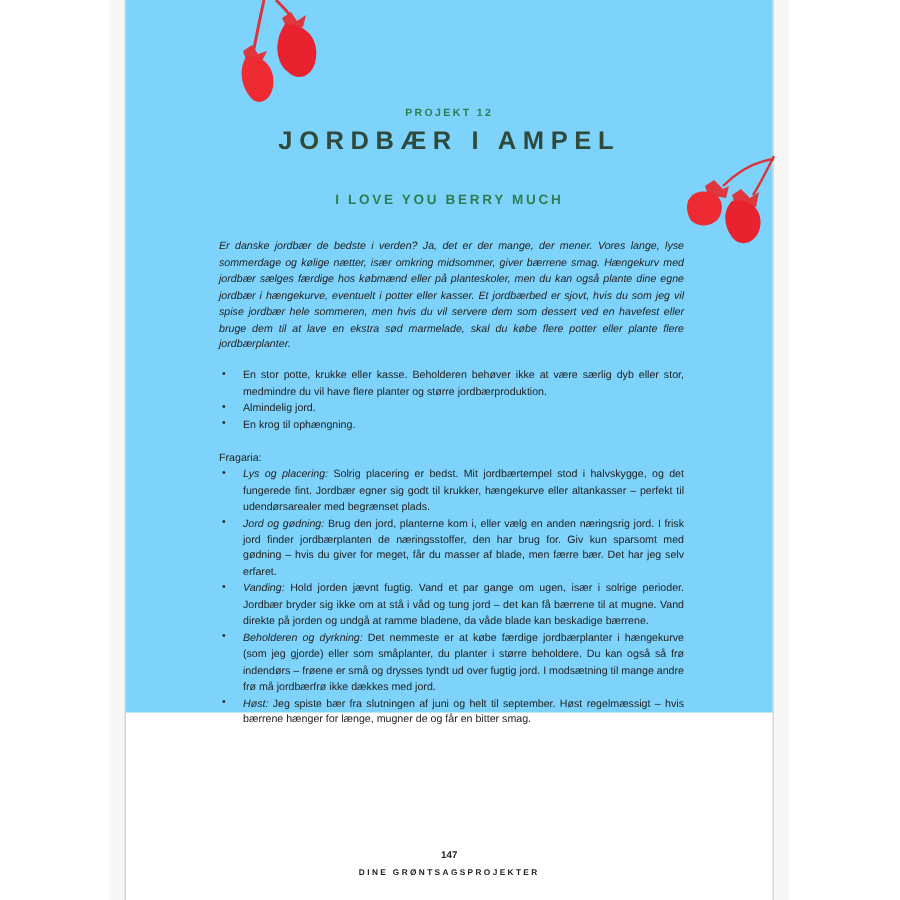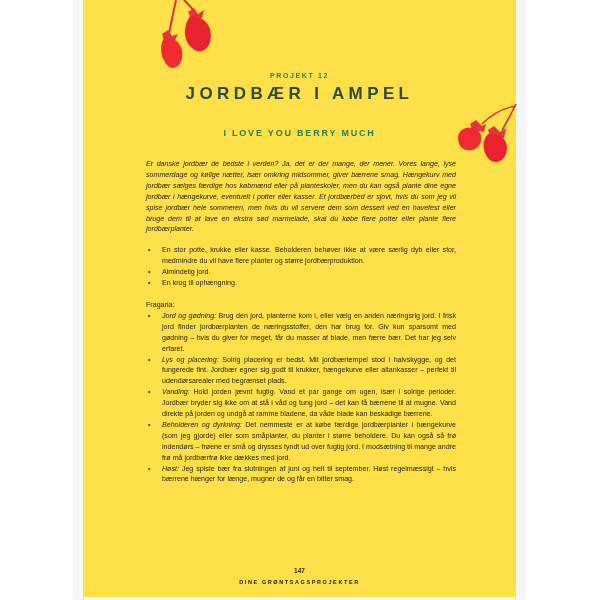--- a/index.html
+++ b/index.html
@@ -13,22 +13,22 @@
       position: absolute; left: 73px; top: 0; width: 10px; height: 600px;
       background: #f6f6f6;
       border-right: 1px solid #d4d4d4;
     }
     .gutter-right {
       position: absolute; left: 515px; top: 0; width: 10px; height: 600px;
       background: #f6f6f6;
       border-left: 1px solid #d9d9d9;
     }
     .page {
-      position: absolute; left: 84px; top: 0; width: 431px; height: 597px;
-      background: #fde047;
+      position: absolute; left: 84px; top: 0; width: 431px; height: 475px;
+      background: #7dd3fc;
     }
     .berry-top { position: absolute; left: 48px; top: 0; width: 80px; height: 72px; }
     .berry-right { position: absolute; left: 372px; top: 98px; width: 62px; height: 66px; }
 
     .kicker {
       position: absolute; left: 0; width: 431px; top: 72px; text-align: center;
       font-size: 7px; font-weight: bold; letter-spacing: 1.6px; color: #2e7d4f;
     }
     .title {
       position: absolute; left: 0; width: 431px; top: 84px; text-align: center;
@@ -97,22 +97,22 @@
     <p class="intro">Er danske jordbær de bedste i verden? Ja, det er der mange, der mener. Vores lange, lyse sommerdage og kølige nætter, især omkring midsommer, giver bærrene smag. Hængekurv med jordbær sælges færdige hos købmænd eller på planteskoler, men du kan også plante dine egne jordbær i hængekurve, eventuelt i potter eller kasser. Et jordbærbed er sjovt, hvis du som jeg vil spise jordbær hele sommeren, men hvis du vil servere dem som dessert ved en havefest eller bruge dem til at lave en ekstra sød marmelade, skal du købe flere potter eller plante flere jordbærplanter.</p>
 
     <ul>
       <li>En stor potte, krukke eller kasse. Beholderen behøver ikke at være særlig dyb eller stor, medmindre du vil have flere planter og større jordbærproduktion.</li>
       <li>Almindelig jord.</li>
       <li>En krog til ophængning.</li>
     </ul>
 
     <p class="section-head">Fragaria:</p>
     <ul>
+      <li><span class="lbl">Lys og placering:</span><span> Solrig placering er bedst. Mit jordbærtempel stod i halvskygge, og det fungerede fint. Jordbær egner sig godt til krukker, hængekurve eller altankasser – perfekt til udendørsarealer med begrænset plads.</span></li>
       <li><span class="lbl">Jord og gødning:</span><span> Brug den jord, planterne kom i, eller vælg en anden næringsrig jord. I frisk jord finder jordbærplanten de næringsstoffer, den har brug for. Giv kun sparsomt med gødning – hvis du giver for meget, får du masser af blade, men færre bær. Det har jeg selv erfaret.</span></li>
-      <li><span class="lbl">Lys og placering:</span><span> Solrig placering er bedst. Mit jordbærtempel stod i halvskygge, og det fungerede fint. Jordbær egner sig godt til krukker, hængekurve eller altankasser – perfekt til udendørsarealer med begrænset plads.</span></li>
       <li><span class="lbl">Vanding:</span><span> Hold jorden jævnt fugtig. Vand et par gange om ugen, især i solrige perioder. Jordbær bryder sig ikke om at stå i våd og tung jord – det kan få bærrene til at mugne. Vand direkte på jorden og undgå at ramme bladene, da våde blade kan beskadige bærrene.</span></li>
       <li><span class="lbl">Beholderen og dyrkning:</span><span> Det nemmeste er at købe færdige jordbærplanter i hængekurve (som jeg gjorde) eller som småplanter, du planter i større beholdere. Du kan også så frø indendørs – frøene er små og drysses tyndt ud over fugtig jord. I modsætning til mange andre frø må jordbærfrø ikke dækkes med jord.</span></li>
       <li><span class="lbl">Høst:</span><span> Jeg spiste bær fra slutningen af juni og helt til september. Høst regelmæssigt – hvis bærrene hænger for længe, mugner de og får en bitter smag.</span></li>
     </ul>
   </div>
 
   <div class="footer-num">147</div>
   <div class="footer-run">DINE GRØNTSAGSPROJEKTER</div>
 </div>
 

